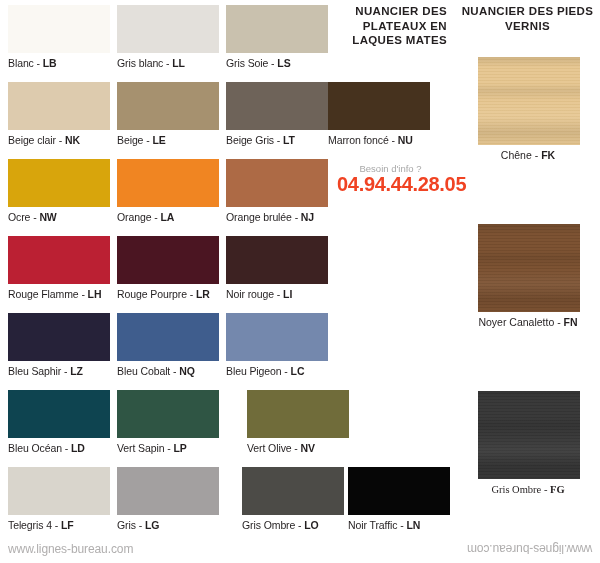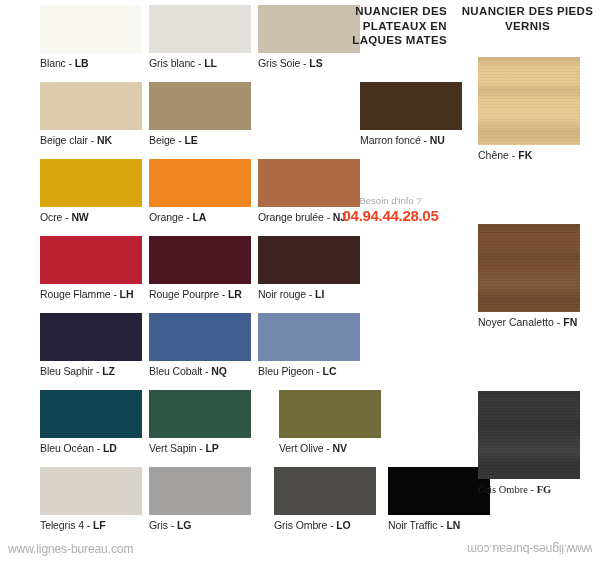--- a/index.html
+++ b/index.html
@@ -21,21 +21,20 @@
   .grid-area {
     position: absolute;
     left: 0;
     top: 0;
     width: 450px;
     height: 540px;
   }
   .swatch-cell {
     position: absolute;
     width: 102px;
-    margin-left: 32px;
   }
   .swatch-chip {
     width: 102px;
     height: 48px;
     display: block;
   }
   .swatch-label {
     font-size: 10.5px;
     line-height: 14px;
     padding-top: 3px;
@@ -74,35 +73,35 @@
     position: absolute;
     left: 337px;
     top: 162px;
     width: 107px;
     text-align: center;
   }
   .info-question {
     font-size: 9.5px;
     color: #a8a8a8;
     line-height: 13px;
-    margin-top: 32px;
   }
   .info-phone {
-    font-size: 15px;
+    font-size: 20px;
     font-weight: bold;
     color: #f04323;
     line-height: 18px;
     letter-spacing: -0.3px;
   }
 
   
   .wood-cell {
     position: absolute;
     left: 478px;
     width: 100px;
+    text-align: center;
   }
   .wood-chip {
     width: 102px;
     height: 88px;
     display: block;
     position: relative;
     overflow: hidden;
   }
   .wood-chip .grain {
     position: absolute;
@@ -154,20 +153,24 @@
       <div class="swatch-label"><span>Gris Soie</span> - <span class="code">LS</span></div>
     </div>
     <div class="swatch-cell" style="left: 8px; top: 82px;">
       <div class="swatch-chip" style="background: rgb(221, 203, 174);"></div>
       <div class="swatch-label"><span>Beige clair</span> - <span class="code">NK</span></div>
     </div>
     <div class="swatch-cell" style="left: 117px; top: 82px;">
       <div class="swatch-chip" style="background: rgb(166, 145, 111);"></div>
       <div class="swatch-label"><span>Beige</span> - <span class="code">LE</span></div>
     </div>
+    <div class="swatch-cell" style="left: 226px; top: 82px;">
+      <div class="swatch-chip" style="background: rgb(110, 99, 89);"></div>
+      <div class="swatch-label"><span>Beige Gris</span> - <span class="code">LT</span></div>
+    </div>
     <div class="swatch-cell" style="left: 328px; top: 82px;">
       <div class="swatch-chip" style="background: rgb(70, 50, 30);"></div>
       <div class="swatch-label"><span>Marron foncé</span> - <span class="code">NU</span></div>
     </div>
     <div class="swatch-cell" style="left: 8px; top: 159px;">
       <div class="swatch-chip" style="background: rgb(216, 165, 12);"></div>
       <div class="swatch-label"><span>Ocre</span> - <span class="code">NW</span></div>
     </div>
     <div class="swatch-cell" style="left: 117px; top: 159px;">
       <div class="swatch-chip" style="background: rgb(240, 133, 34);"></div>
@@ -218,21 +221,21 @@
       <div class="swatch-label"><span>Telegris 4</span> - <span class="code">LF</span></div>
     </div>
     <div class="swatch-cell" style="left: 117px; top: 467px;">
       <div class="swatch-chip" style="background: rgb(163, 160, 160);"></div>
       <div class="swatch-label"><span>Gris</span> - <span class="code">LG</span></div>
     </div>
     <div class="swatch-cell" style="left: 226px; top: 467px; padding-left: 16px;">
       <div class="swatch-chip" style="background: rgb(76, 75, 71);"></div>
       <div class="swatch-label"><span>Gris Ombre</span> - <span class="code">LO</span></div>
     </div>
-    <div class="swatch-cell" style="left: 356px; top: 467px;">
+    <div class="swatch-cell" style="left: 348px; top: 467px;">
       <div class="swatch-chip" style="background: rgb(6, 6, 6);"></div>
       <div class="swatch-label"><span>Noir Traffic</span> - <span class="code">LN</span></div>
     </div>
   </div>
 
 <div class="col-header" id="header-laques">NUANCIER DES PLATEAUX EN LAQUES MATES</div>
 
 <div class="col-header" id="header-pieds">NUANCIER DES PIEDS VERNIS</div>
 
 <div class="info-block">

